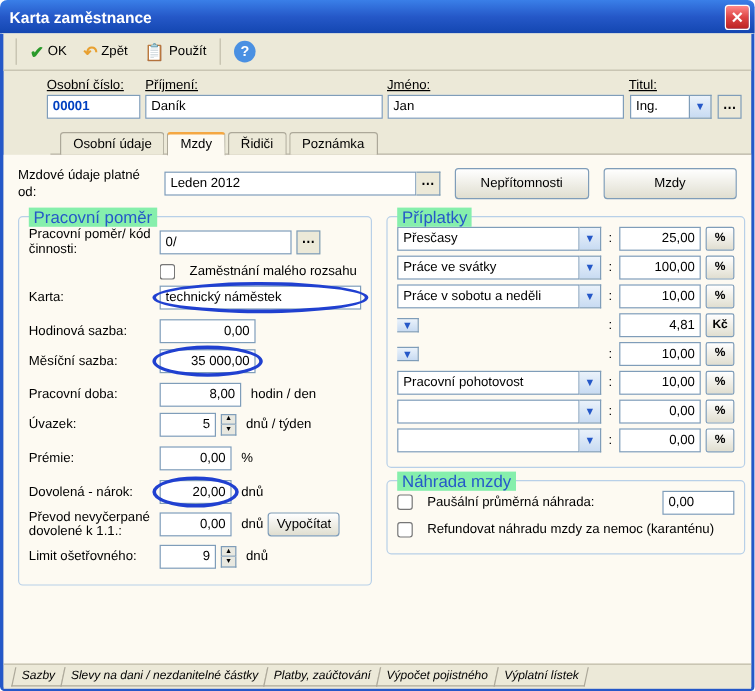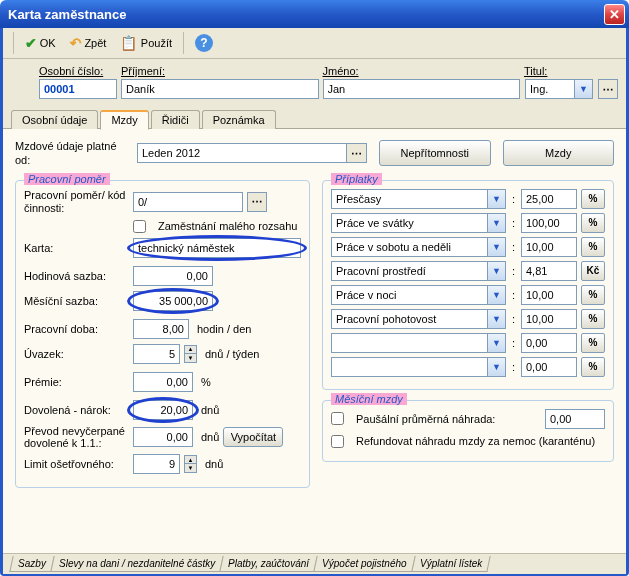--- a/index.html
+++ b/index.html
@@ -22,56 +22,56 @@
 .top-fields { display: flex; gap: 4px; padding: 6px 8px 4px; margin-left: 28px; }
 .field-col { display: flex; flex-direction: column; gap: 2px; }
 .field-col label { font-size: 11px; text-decoration: underline; }
 .text-input { border: 1px solid #7f9db9; padding: 2px 4px; font: inherit; height: 20px; background: #fff; }
 .text-input.num { color: #0040c0; font-weight: 600; }
 .combo-wrap { display: flex; justify-content: center; }
 .combo-btn { width: 18px; border: 1px solid #7f9db9; border-left: none; background: linear-gradient(to bottom, #eaf2fb, #c8dbf2); display: flex; align-items: center; justify-content: center; cursor: pointer; font-size: 9px; color: #4b6; }
 .combo-btn.blue { color: #2558c8; }
 .more-btn { width: 20px; height: 20px; border: 1px solid #7f9db9; background: #ece9d8; cursor: pointer; display: flex; align-items: center; justify-content: center; font-weight: bold; }
 
-.tabs { display: flex; padding: 6px 8px 0; border-bottom: 1px solid #aca899; }
+.tabs { display: flex; padding: 6px 8px 0; border-bottom: 1px solid #aca899; margin-left: 39px; }
 .tab { padding: 3px 10px; border: 1px solid #aca899; border-bottom: none; background: #ece9d8; margin-right: 2px; border-radius: 3px 3px 0 0; cursor: pointer; position: relative; top: 1px; }
 .tab.active { background: #fdfaf2; border-top: 2px solid #f4a742; padding-top: 2px; z-index: 1; border-bottom: 1px solid #fdfaf2; margin-bottom: -1px; }
 
 .content { padding: 10px 12px; background: #fdfaf2; height: 424px; border: none; }
 
 .row-period { display: flex; align-items: center; gap: 12px; margin-bottom: 12px; }
 .period-label { width: 110px; line-height: 1.3; }
 .period-input { flex: 0 0 230px; display: flex; }
 .period-input input { flex: 1; }
 .big-btn { flex: 1; height: 26px; border: 1px solid #7f9db9; background: linear-gradient(to bottom, #fff, #e0ded0); border-radius: 3px; cursor: pointer; font: inherit; }
 
 .two-col { display: flex; gap: 12px; }
 .col-left { flex: 0 0 295px; }
 .col-right { flex: 1; }
 
 .group { border: 1px solid #b8d0e8; border-radius: 4px; padding: 8px; margin-bottom: 10px; position: relative; background: #fdfaf2; }
-.group-title { position: absolute; top: -8px; left: 8px; background: #f9a8d4; padding: 0 4px; color: #2558c8; font-size: 11px; font-style: italic; }
+.group-title { position: absolute; top: -8px; left: 8px; background: #86efac; padding: 0 4px; color: #2558c8; font-size: 14px; }
 
 .form-row { display: flex; align-items: center; margin-bottom: 5px; gap: 4px; min-height: 20px; }
 .form-row .lbl { flex: 0 0 105px; }
 .form-row .val-input { width: 80px; text-align: right; }
 .form-row .val-input-wide { width: 110px; }
 .form-row .unit { margin-left: 4px; }
 .spinner { display: flex; flex-direction: column; }
 .spinner span { width: 13px; height: 9px; border: 1px solid #7f9db9; background: #e8e8e0; display: flex; align-items: center; justify-content: center; font-size: 6px; cursor: pointer; line-height: 1; }
 .spinner span:last-child { border-top: none; }
 
 .checkbox-row { display: flex; align-items: center; gap: 12px; margin-bottom: 5px; }
 .checkbox-row input { margin: 0; }
 
 .priplatky-row { display: flex; align-items: center; margin-bottom: 4px; gap: 4px; }
 .priplatky-row .combo { flex: 1; display: flex; }
 .priplatky-row .combo input { flex: 1; }
 .priplatky-row .colon { padding: 0 2px; }
-.priplatky-row .amt { width: 56px; }
+.priplatky-row .amt { width: 68px; text-align: right; }
 .unit-btn { width: 24px; height: 20px; border: 1px solid #7f9db9; background: linear-gradient(to bottom, #fff, #e0ded0); cursor: pointer; font: inherit; font-size: 10px; font-weight: bold; border-radius: 2px; }
 
 .bottom-tabs { display: flex; padding: 2px 8px; font-size: 10px; border-top: 1px solid #c0bcaa; background: #ece9d8; }
 .btab { padding: 2px 6px; border: 1px solid #aca899; border-top: none; margin-right: -1px; background: #ece9d8; cursor: pointer; font-style: italic; }
 .btab.small { transform: skewX(-12deg); }
 .btab.small span { display: inline-block; transform: skewX(12deg); }
 
 .circled { position: relative; }
 .circled::after { content: ''; position: absolute; border: 3px solid #2040d0; border-radius: 50%; left: -6px; right: -6px; top: -3px; bottom: -3px; pointer-events: none; }
 </style>
@@ -176,21 +176,21 @@
             <div class="lbl">Hodinová sazba:</div>
             <input class="text-input val-input" value="0,00" style="">
           </div>
           <div class="form-row">
             <div class="lbl">Měsíční sazba:</div>
             <span class="circled"><input class="text-input val-input" value="35 000,00" style=""></span>
           </div>
 
           <div class="form-row" style="margin-top:8px">
             <div class="lbl">Pracovní doba:</div>
-            <input class="text-input val-input" style="width: 56px;" value="8,00">
+            <input class="text-input val-input" style="width: 68px;" value="8,00">
             <span class="unit">hodin / den</span>
           </div>
           <div class="form-row">
             <div class="lbl">Úvazek:</div>
             <input class="text-input val-input" style="width: 47px;" value="5">
             <div class="spinner">
                 <span>▲</span>
                 <span>▼</span>
               </div>
             <span class="unit">dnů / týden</span>
@@ -251,30 +251,28 @@
                 <div class="combo">
                   <input class="text-input" value="Práce v sobotu a neděli" style="">
                   <div class="combo-btn blue">▼</div>
                 </div>
                 <span class="colon">:</span>
                 <input class="text-input amt" value="10,00" style="">
                 <button class="unit-btn">%</button>
               </div>
               <div class="priplatky-row">
                 <div class="combo">
-                  <input class="text-input" value="Pracovní prostředí" style="">
                   <div class="combo-btn blue">▼</div>
                 </div>
                 <span class="colon">:</span>
                 <input class="text-input amt" value="4,81" style="">
                 <button class="unit-btn">Kč</button>
               </div>
               <div class="priplatky-row">
                 <div class="combo">
-                  <input class="text-input" value="Práce v noci" style="">
                   <div class="combo-btn blue">▼</div>
                 </div>
                 <span class="colon">:</span>
                 <input class="text-input amt" value="10,00" style="">
                 <button class="unit-btn">%</button>
               </div>
               <div class="priplatky-row">
                 <div class="combo">
                   <input class="text-input" value="Pracovní pohotovost" style="">
                   <div class="combo-btn blue">▼</div>
@@ -298,21 +296,21 @@
                   <div class="combo-btn blue">▼</div>
                 </div>
                 <span class="colon">:</span>
                 <input class="text-input amt" value="0,00" style="">
                 <button class="unit-btn">%</button>
               </div>
             </div>
         </div>
 
         <div class="group">
-          <div class="group-title">Měsíční mzdy</div>
+          <div class="group-title">Náhrada mzdy</div>
           <div class="checkbox-row">
             <input type="checkbox" style="">
             <span>Paušální průměrná náhrada:</span>
             <div style="flex:1"></div>
             <input class="text-input val-input" style="width: 60px;" value="0,00">
           </div>
           <div class="checkbox-row" style="margin-top:6px">
             <input type="checkbox" style="">
             <span>Refundovat náhradu mzdy za nemoc (karanténu)</span>
           </div>

